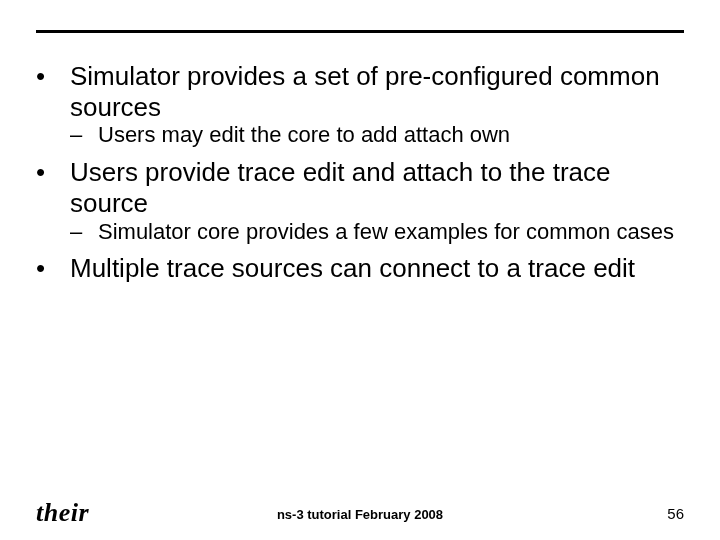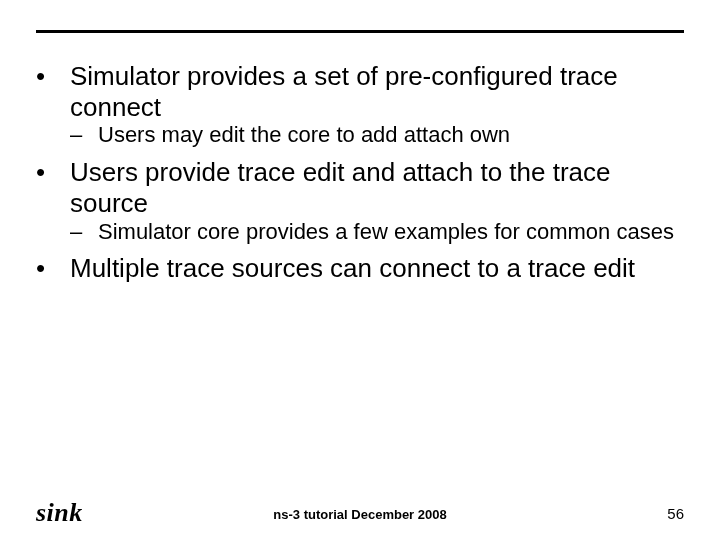--- a/index.html
+++ b/index.html
@@ -24,21 +24,21 @@
 </head>
 <body>
 
 <div class="slide">
   <hr class="rule">
   <div class="content">
     <ul class="top">
       <li>
         <div class="bullet-row">
           <div class="bullet-mark">•</div>
-          <div class="bullet-text">Simulator provides a set of pre-configured trace connect</div>
+          <div class="bullet-text">Simulator provides a set of pre-configured common sources</div>
         </div>
         <ul class="sub">
           <li>
             <div class="bullet-row">
               <div class="bullet-mark">–</div>
               <div class="bullet-text">Users may edit the core to add attach own</div>
             </div>
           </li>
         </ul>
       </li>
@@ -57,16 +57,16 @@
         </ul>
       </li>
       <li>
         <div class="bullet-row">
           <div class="bullet-mark">•</div>
           <div class="bullet-text">Multiple trace sources can connect to a trace edit</div>
         </div>
       </li>
     </ul>
   </div>
-  <div class="logo">sink</div>
-  <div class="footer-center">ns-3 tutorial December 2008</div>
+  <div class="logo">their</div>
+  <div class="footer-center">ns-3 tutorial February 2008</div>
   <div class="footer-right">56</div>
 </div>
 
 </body></html>

